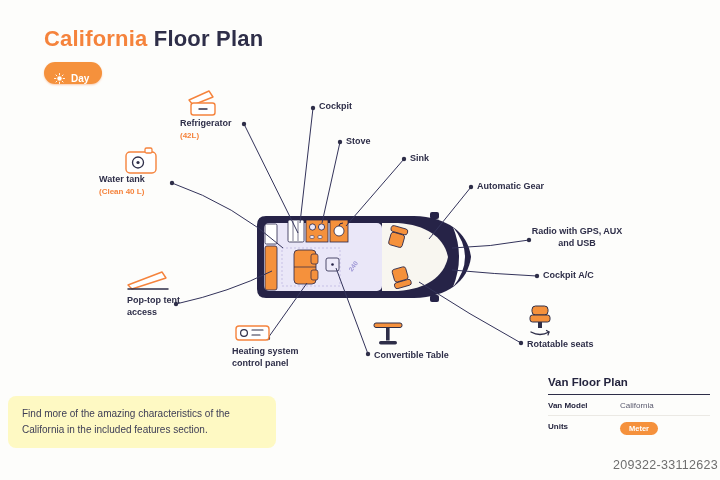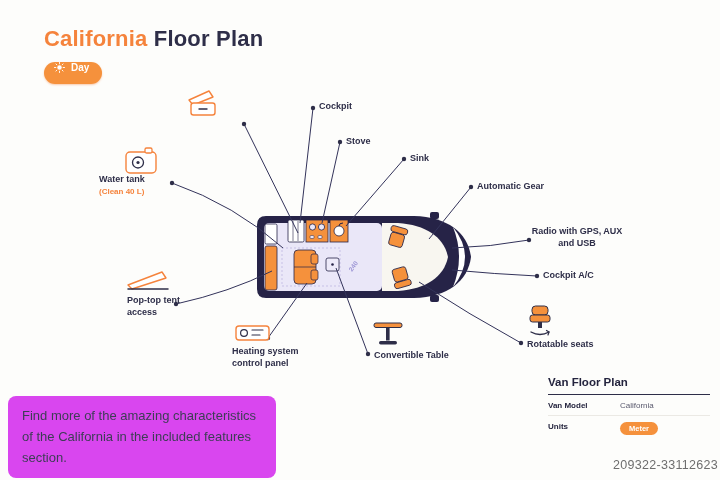--- a/index.html
+++ b/index.html
@@ -4,33 +4,33 @@
 <style>
   * { margin:0; padding:0; box-sizing:border-box; }
   html,body { width:720px; height:480px; }
   body { font-family:"Liberation Sans", sans-serif; background:#fdfdfb; position:relative; overflow:hidden; }
   .canvas { position:absolute; inset:0; width:720px; height:480px; background:#fdfdfb; }
 
   .page-title { position:absolute; left:44px; top:26px; font-size:22px; font-weight:600; color:#2e2e48; letter-spacing:.2px; }
   .page-title .hl { color:#f5833c; }
 
   .day-badge { position:absolute; left:44px; top:62px; height:22px; padding:0 13px 0 10px;
-    background:#f5913c; border-radius:12px; display:flex; align-items:flex-start; gap:6px;
+    background:#f5913c; border-radius:12px; display:flex; align-items:flex-end; gap:6px;
     color:#fff; font-size:10px; font-weight:700; cursor:pointer; box-shadow:0 1px 2px rgba(245,131,60,.4); }
 
   .lines { position:absolute; left:0; top:0; width:720px; height:480px; z-index:3; pointer-events:none; }
   .van { position:absolute; left:252px; top:212px; width:226px; height:90px; z-index:2; }
 
   .lbl { position:absolute; z-index:4; font-size:9px; font-weight:700; color:#2e2e48; line-height:1.3; }
   .nowrap { white-space:nowrap; }
   .sub { display:block; color:#f5833c; font-size:8px; font-weight:700; margin-top:1px; }
   .icon { position:absolute; z-index:4; }
 
-  .note { position:absolute; left:8px; top:396px; width:268px; background:#d946ef; border-radius:8px;
-    padding:10px 14px; font-size:13px; font-weight:500; color:#3d3d55; line-height:1.6; z-index:2; }
+  .note { position:absolute; left:8px; top:396px; width:268px; background:#fef9c3; border-radius:8px;
+    padding:10px 14px; font-size:10px; font-weight:500; color:#3d3d55; line-height:1.6; z-index:2; }
 
   .panel { position:absolute; left:548px; top:376px; width:162px; z-index:4; }
   .panel-title { font-size:11.5px; font-weight:700; color:#24243e; padding-bottom:6px; border-bottom:1.5px solid #2e2e48; }
   .panel-row { display:flex; align-items:flex-start; padding:6px 0 5px; border-bottom:1px solid #ebe9e4; font-size:8px; }
   .panel-row .k { font-weight:700; color:#24243e; width:72px; }
   .panel-row .v { color:#5a5a6e; font-weight:500; }
   .badge { background:#f5913c; color:#fff; font-size:7.5px; font-weight:700; padding:2px 9px; border-radius:9px; }
 
   .watermark { position:absolute; left:613px; top:458px; font-size:12.5px; color:#6e6e6e; z-index:5; letter-spacing:.3px; }
 </style>
@@ -170,20 +170,24 @@
   </svg>
 
   <svg class="icon" style="left:523px; top:304px;" width="34" height="33" viewBox="0 0 34 33">
     <rect x="9" y="2" width="16" height="9" rx="3.5" fill="#f5913c" stroke="#2e2e48" stroke-width="1"></rect>
     <rect x="7" y="11" width="20" height="7" rx="2.5" fill="#f5913c" stroke="#2e2e48" stroke-width="1"></rect>
     <rect x="15" y="18" width="4" height="6" fill="#2e2e48"></rect>
     <path d="M8 28 Q17 33 26 28" fill="none" stroke="#2e2e48" stroke-width="1.4" stroke-linecap="round"></path>
     <path d="M26 28 L23.5 26.5 M26 28 L25 31" stroke="#2e2e48" stroke-width="1.2" stroke-linecap="round"></path>
   </svg>
 
+  <div class="lbl" style="left:180px; top:118px; width:64px;">
+    <span>Refrigerator</span>
+    <span class="sub">(42L)</span>
+  </div>
 
   <div class="lbl nowrap" style="left:319px; top:101px;">Cockpit</div>
   <div class="lbl nowrap" style="left:346px; top:136px;">Stove</div>
   <div class="lbl nowrap" style="left:410px; top:153px;">Sink</div>
   <div class="lbl nowrap" style="left:477px; top:181px;">Automatic Gear</div>
   <div class="lbl" style="left:528px; top:226px; width:98px; text-align:center;">Radio with GPS, AUX and USB</div>
   <div class="lbl nowrap" style="left:543px; top:270px;">Cockpit A/C</div>
 
   <div class="lbl" style="left:99px; top:174px; width:66px;">
     <span>Water tank</span>

